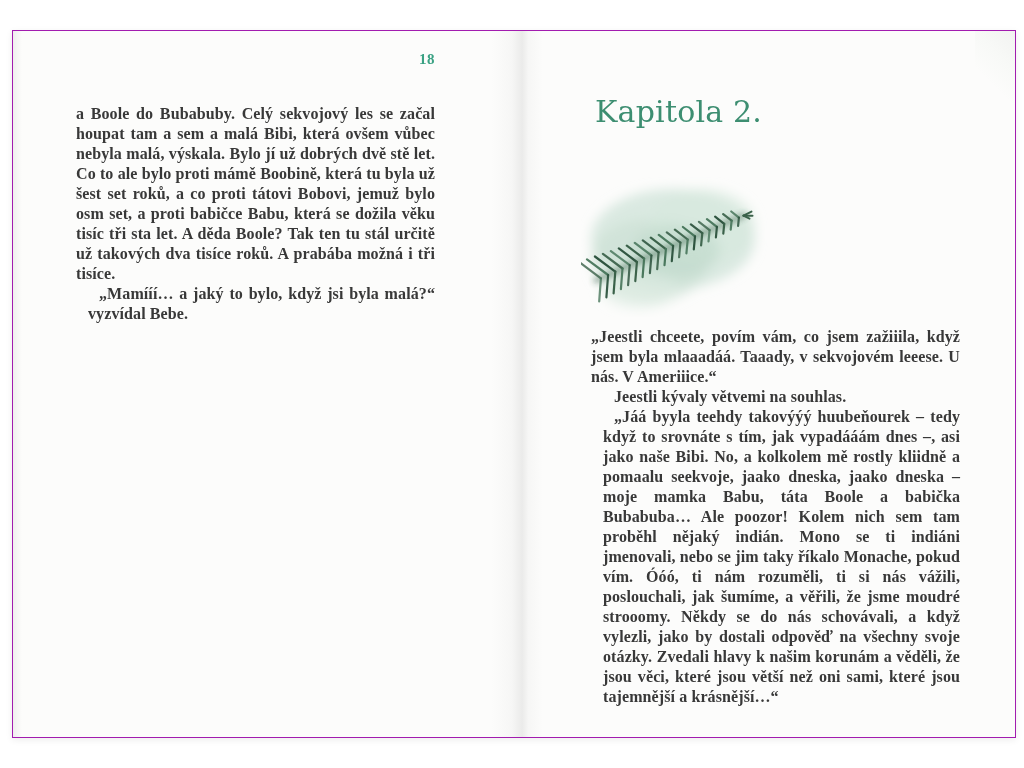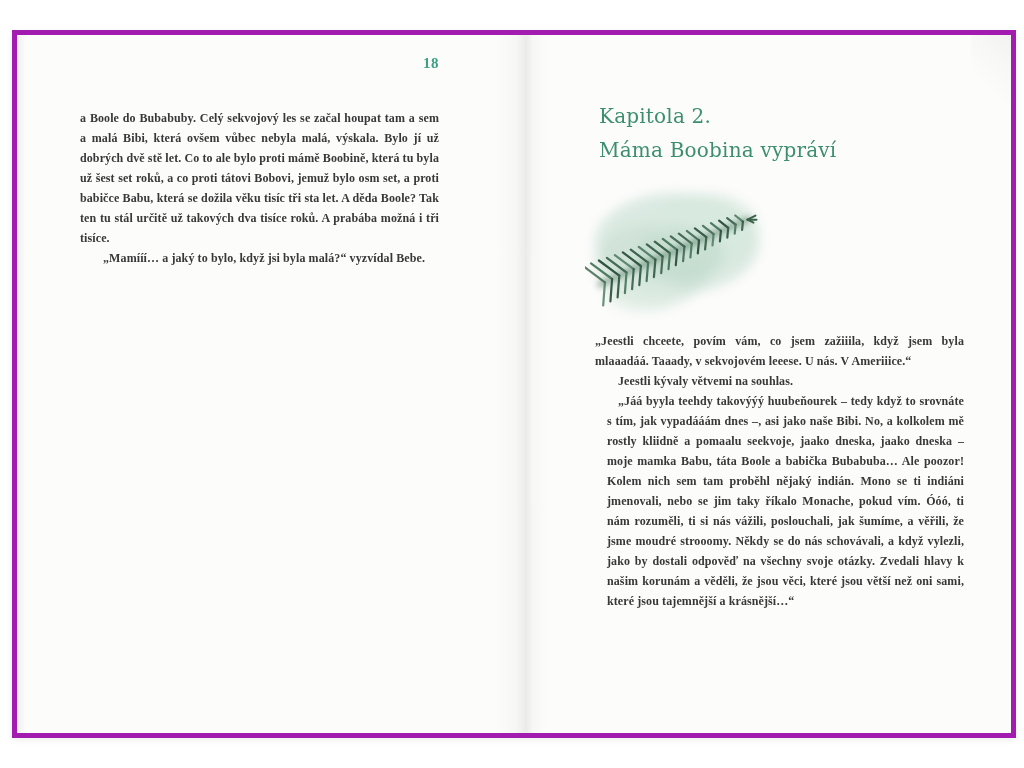--- a/index.html
+++ b/index.html
@@ -14,21 +14,21 @@
     background:#ffffff;
     font-family:"Liberation Serif", serif;
     overflow:hidden;
     position:relative;
   }
   .book{
     position:absolute;
     left:12px;top:30px;
     width:1004px;height:708px;
     background:var(--page-bg);
-    border:5px solid #a21caf;
+    border:1px solid #a21caf;
     box-shadow:0 2px 7px rgba(0,0,0,0.07);
     box-sizing:border-box;
   }
   .left-edge-shade{
     position:absolute;left:0;top:0;bottom:0;width:9px;
     background:linear-gradient(90deg, rgba(0,0,0,0.05), rgba(0,0,0,0));
   }
   .gutter{
     position:absolute;top:0;bottom:0;
     left:478px;width:52px;
@@ -56,35 +56,35 @@
     letter-spacing:0.5px;
   }
   .left-text{
     position:absolute;left:63px;top:73px;width:359px;
   }
   .right-text{
     position:absolute;left:76px;top:296px;width:369px;
   }
   .para-list p{
     margin:0;
-    font-size:12px;
+    font-size:16px;
     line-height:20px;
     font-weight:700;
     color:var(--body-text);
     text-align:justify;
     letter-spacing:0.1px;
   }
   .para-list p.indent{ text-indent:11px;margin-left:12px; }
 
   .chapter-heading{
     position:absolute;left:80px;top:64px;
     font-family:"DejaVu Serif", serif;
     font-weight:400;
     color:var(--heading-green);
-    font-size:20px;
+    font-size:30px;
     line-height:34px;
     letter-spacing:0.2px;
   }
   .illustration{
     position:absolute;left:66px;top:146px;
     width:190px;height:140px;
   }
 </style>
 </head>
 <body>
@@ -96,21 +96,20 @@
     <div class="folio">18</div>
     <div class="left-text para-list">
         <p>a Boole do Bubabuby. Celý sekvojový les se začal houpat tam a sem a malá Bibi, která ovšem vůbec nebyla malá, výskala. Bylo jí už dobrých dvě stě let. Co to ale bylo proti mámě Boobině, která tu byla už šest set roků, a co proti tátovi Bobovi, jemuž bylo osm set, a proti babičce Babu, která se dožila věku tisíc tři sta let. A děda Boole? Tak ten tu stál určitě už takových dva tisíce roků. A prabába možná i tři tisíce.</p>
         <p class="indent">„Mamííí… a jaký to bylo, když jsi byla malá?“ vyzvídal Bebe.</p>
       </div>
   </div>
 
   <div class="page page-right">
     <div class="chapter-heading">
       <div>Kapitola 2.</div>
-      <div>Máma Boobina vypráví</div>
     </div>
 
     <svg class="illustration" viewBox="0 0 190 140" xmlns="http://www.w3.org/2000/svg">
       <defs>
         <filter id="soften" x="-40%" y="-40%" width="180%" height="180%">
           <feGaussianBlur stdDeviation="6"></feGaussianBlur>
         </filter>
         <filter id="soften2" x="-40%" y="-40%" width="180%" height="180%">
           <feGaussianBlur stdDeviation="3"></feGaussianBlur>
         </filter>

